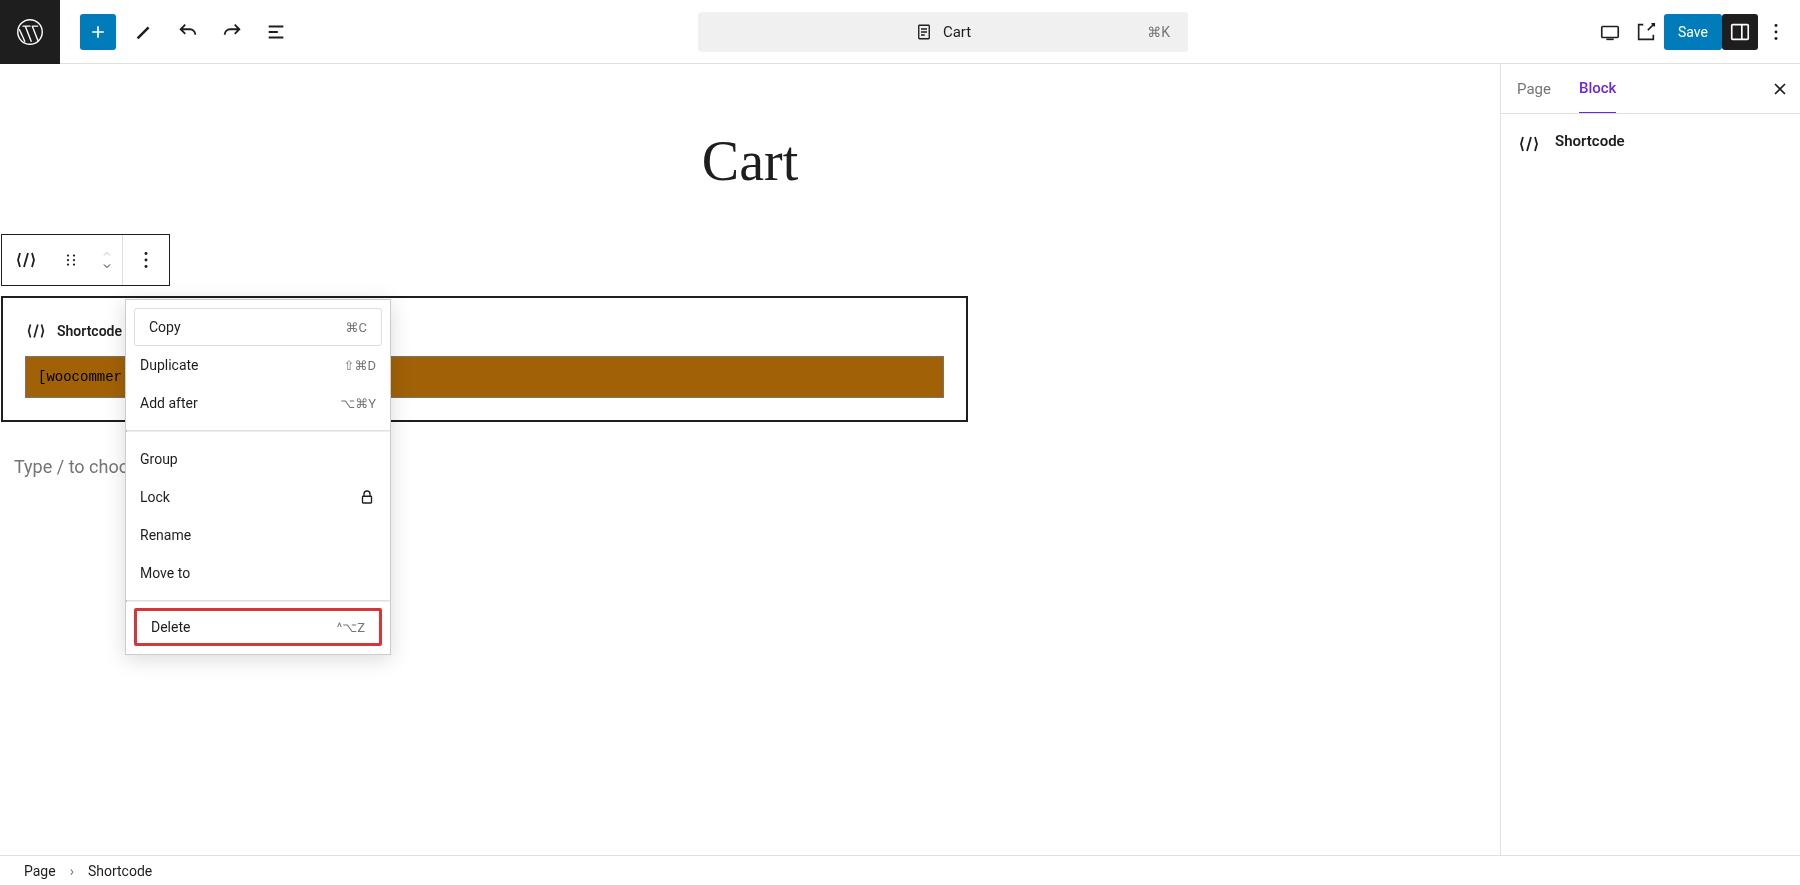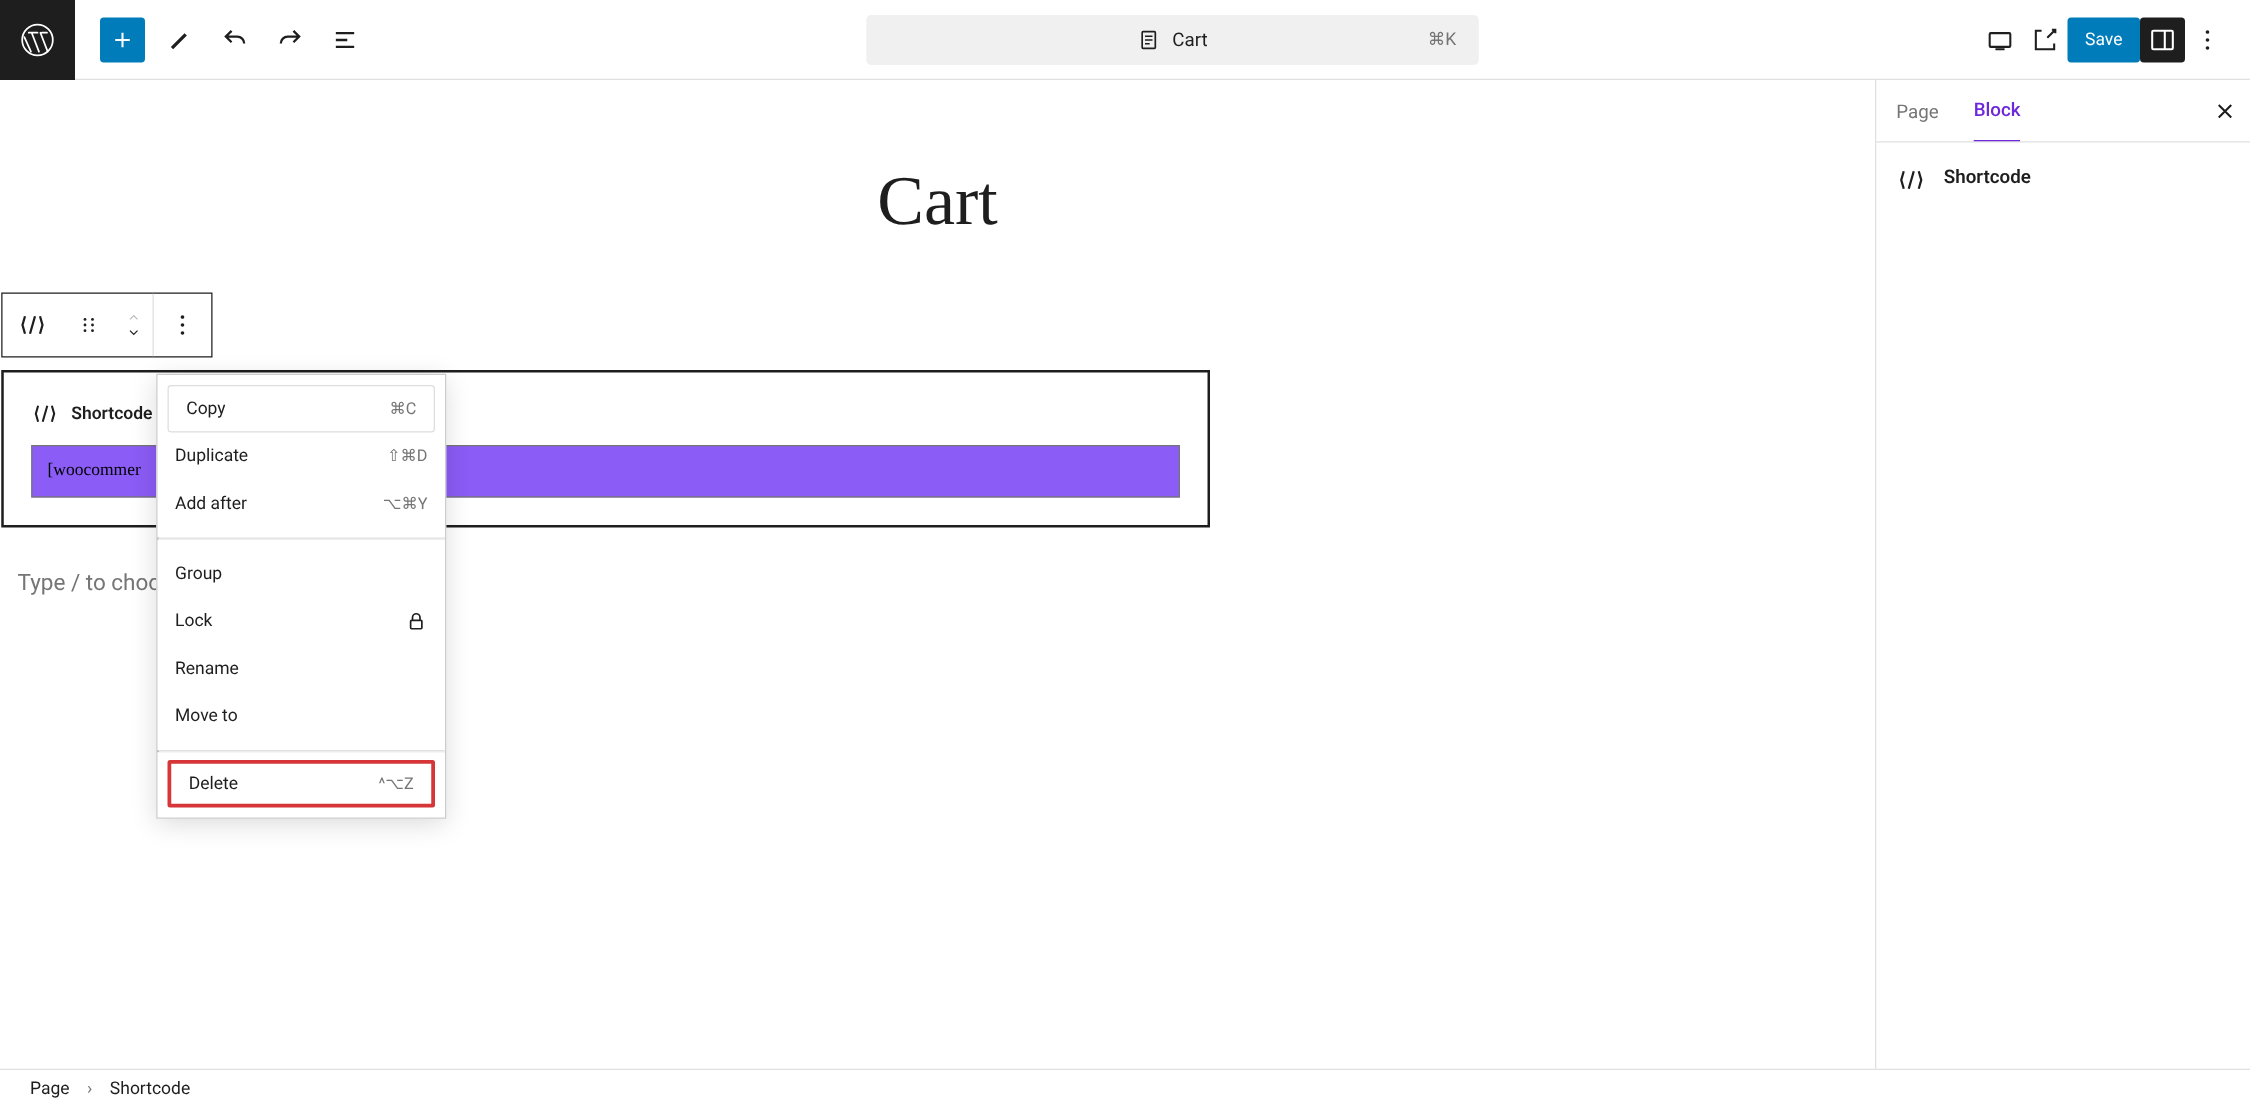--- a/index.html
+++ b/index.html
@@ -7,35 +7,35 @@
 .app { display: flex; flex-direction: column; height: 885px; width: 1800px; position: relative; }
 .topbar { height: 64px; border-bottom: 1px solid #e0e0e0; display: flex; align-items: center; background: #fff; z-index: 30; }
 .wp-logo { width: 60px; height: 64px; background: #1e1e1e; display: flex; align-items: center; justify-content: center; }
 .btn-square { width: 36px; height: 36px; display: flex; align-items: center; justify-content: center; cursor: pointer; border-radius: 3px; }
 .btn-add { background: #007cba; color: #fff; margin-left: 20px; }
 .toolbar-left { display: flex; align-items: center; gap: 8px; margin-left: 10px; }
 .center { flex: 1; display: flex; justify-content: center; }
 .doc-switch { width: 490px; height: 40px; background: #f0f0f0; border-radius: 4px; display: flex; align-items: center; justify-content: center; gap: 10px; position: relative; }
 .doc-switch .title { font-size: 15px; color: #1e1e1e; display:flex; align-items:center; gap:10px; }
 .doc-switch .shortcut { position: absolute; right: 18px; color: #757575; font-size: 14px; }
-.toolbar-right { display: flex; align-items: center; padding-right: 16px; }
+.toolbar-right { display: flex; align-items: center; padding-right: 6px; }
 .save-btn { background: #007cba; color: #fff; height: 36px; padding: 0 14px; border-radius: 3px; display:flex; align-items:center; font-size:14px; cursor:pointer; }
 .panel-toggle { background: #1e1e1e; color: #fff; }
 .main { flex: 1; display: flex; position: relative; }
 .editor { flex: 1; background: #fff; position: relative; }
 .page-title { font-family: Georgia, serif; font-size: 56px; font-weight: normal; text-align: center; padding-top: 65px; padding-bottom: 30px; }
 .block-toolbar { position: absolute; left: 1px; top: 170px; height: 52px; background: #fff; border: 1px solid #1e1e1e; display: flex; align-items: stretch; z-index: 20; }
 .block-toolbar .cell { display: flex; align-items: center; justify-content: center; padding: 0 12px; }
 .block-toolbar .divider { border-left: 1px solid #e0e0e0; }
 .block-toolbar .movers { display:flex; flex-direction:column; align-items:center; justify-content:center; padding: 0 8px; }
 .shortcode-block { position: absolute; left: 1px; top: 232px; right: 532px; border: 2px solid #1e1e1e; background: #fff; padding: 22px 22px; }
 .shortcode-header { display: flex; align-items: center; gap: 10px; font-weight: 600; font-size:14px; margin-bottom: 14px; }
-.shortcode-input { width: 100%; height: 42px; border: 1px solid #757575; padding: 8px 12px; font-family: Liberation Serif, serif; font-size: 14px; background: #8b5cf6; }
+.shortcode-input { width: 100%; height: 42px; border: 1px solid #757575; padding: 8px 12px; font-family: Liberation Mono, monospace; font-size: 14px; background: #a16207; }
 .placeholder-text { position: absolute; left: 14px; top: 392px; color: #757575; font-size: 18px; }
-.context-menu { position: absolute; left: 125px; top: 235px; width: 232px; background: #fff; border: 1px solid #ccc; box-shadow: 0 4px 20px rgba(0,0,0,.15); z-index: 40; }
+.context-menu { position: absolute; left: 125px; top: 235px; width: 266px; background: #fff; border: 1px solid #ccc; box-shadow: 0 4px 20px rgba(0,0,0,.15); z-index: 40; }
 .menu-group { padding: 8px 0; }
 .menu-sep { border-top: 1px solid #e0e0e0; margin: 0; }
 .menu-item { height: 38px; display: flex; align-items: center; justify-content: space-between; padding: 0 14px; font-size: 14px; cursor: pointer; }
 .menu-item.enclosed { border: 1px solid #ddd; border-radius: 3px; margin: 0 8px; }
 .menu-item .shortcut { color: #757575; font-size: 13px; }
 .menu-item.highlighted { border: 3px solid #d63638; margin: 6px 8px 8px 8px; border-radius: 2px; }
 .sidebar { width: 300px; border-left: 1px solid #e0e0e0; background: #fff; display: flex; flex-direction: column; }
 .sidebar-tabs { height: 50px; display: flex; align-items: center; padding: 0 16px; gap: 28px; border-bottom: 1px solid #e0e0e0; position: relative; }
 .tab { font-size: 15px; color: #757575; cursor: pointer; height: 100%; display:flex; align-items:center; }
 .tab.active { color: #6d28d9; font-weight: 500; border-bottom: 1px solid #6d28d9; }

